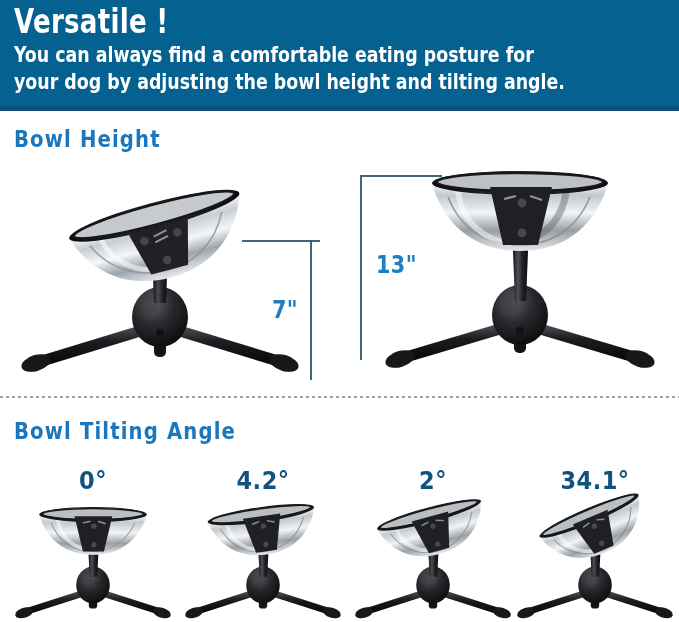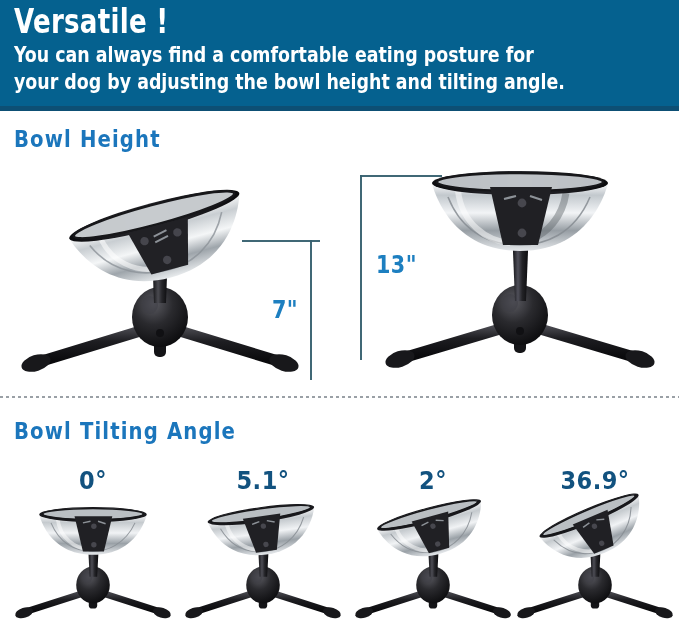--- a/index.html
+++ b/index.html
@@ -389,21 +389,21 @@
             <path d="M78,24 L123,24 L113,66 L88,66 Z" fill="#202024"></path>
             <circle cx="101" cy="36" r="3.2" fill="#47474e"></circle>
             <circle cx="101" cy="58" r="3.2" fill="#47474e"></circle>
             <path d="M88,32 l9,-2 M106,30 l9,3" stroke="#8d9298" stroke-width="1.7" fill="none"></path>
           </g>
         </svg>
       </div>
     </div>
 
     <div class="tilt-cell" style="left:178px;">
-      <div class="tilt-label">5.1°</div>
+      <div class="tilt-label">4.2°</div>
       <div class="tilt-art">
         <svg width="170" height="126" viewBox="0 0 200 150">
           <defs>
             <linearGradient id="bs1" x1="0" y1="0" x2="0" y2="1">
               <stop offset="0%" stop-color="#fbfbfc"></stop>
                 <stop offset="20%" stop-color="#c5cace"></stop>
               <stop offset="46%" stop-color="#f1f3f5"></stop>
                 <stop offset="72%" stop-color="#9aa1a7"></stop>
               <stop offset="100%" stop-color="#e5e8eb"></stop>
             </linearGradient>
@@ -511,21 +511,21 @@
             <path d="M78,24 L123,24 L113,66 L88,66 Z" fill="#202024"></path>
             <circle cx="101" cy="36" r="3.2" fill="#47474e"></circle>
             <circle cx="101" cy="58" r="3.2" fill="#47474e"></circle>
             <path d="M88,32 l9,-2 M106,30 l9,3" stroke="#8d9298" stroke-width="1.7" fill="none"></path>
           </g>
         </svg>
       </div>
     </div>
 
     <div class="tilt-cell" style="left:510px;">
-      <div class="tilt-label">36.9°</div>
+      <div class="tilt-label">34.1°</div>
       <div class="tilt-art">
         <svg width="170" height="126" viewBox="0 0 200 150">
           <defs>
             <linearGradient id="bs3" x1="0" y1="0" x2="0" y2="1">
               <stop offset="0%" stop-color="#fbfbfc"></stop>
                 <stop offset="20%" stop-color="#c5cace"></stop>
               <stop offset="46%" stop-color="#f1f3f5"></stop>
                 <stop offset="72%" stop-color="#9aa1a7"></stop>
               <stop offset="100%" stop-color="#e5e8eb"></stop>
             </linearGradient>

